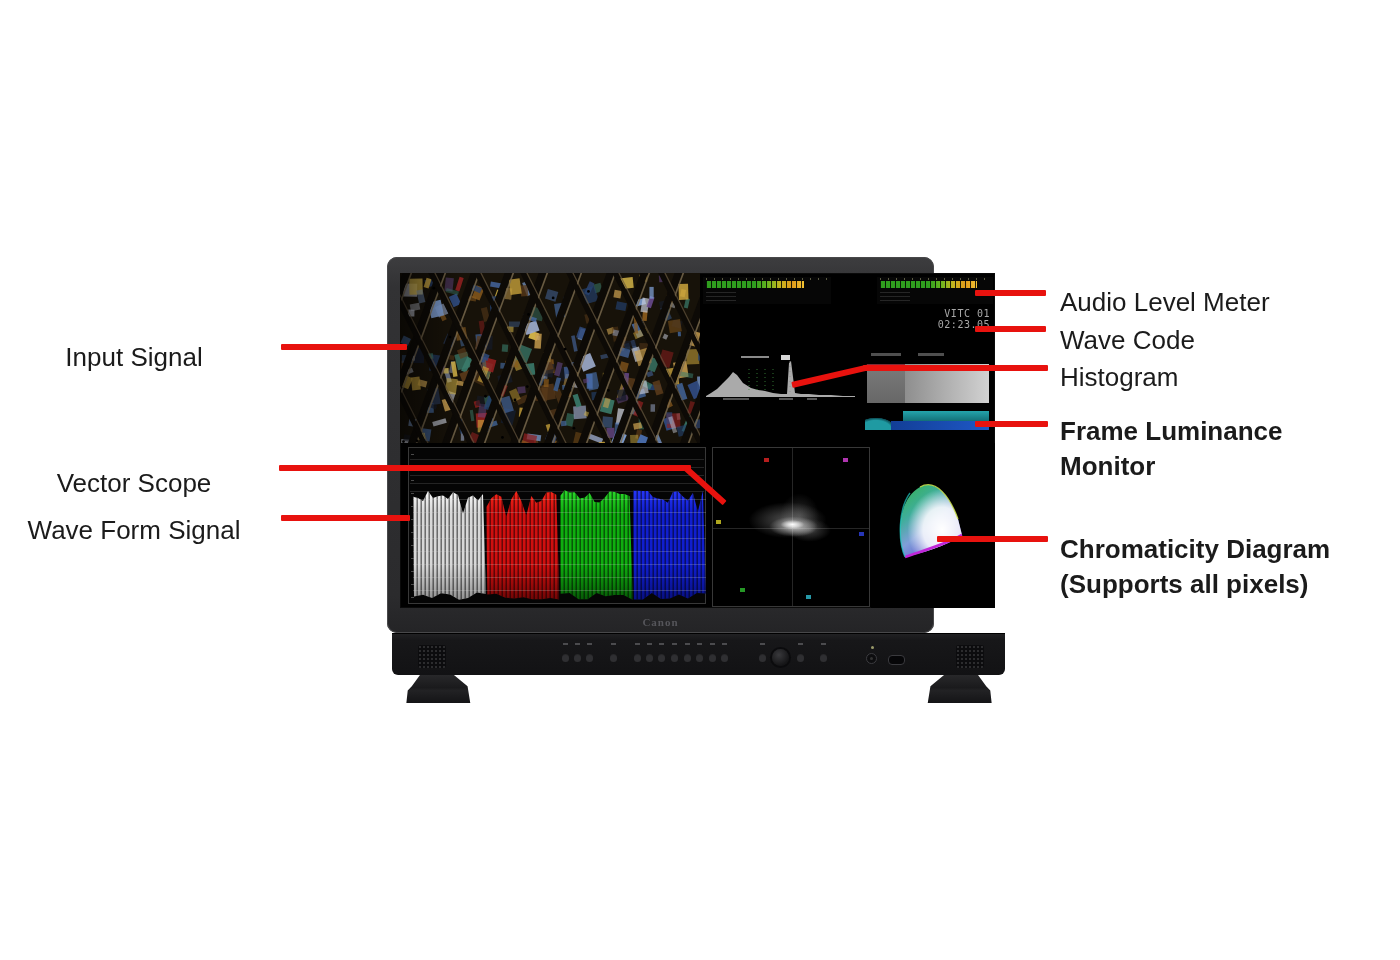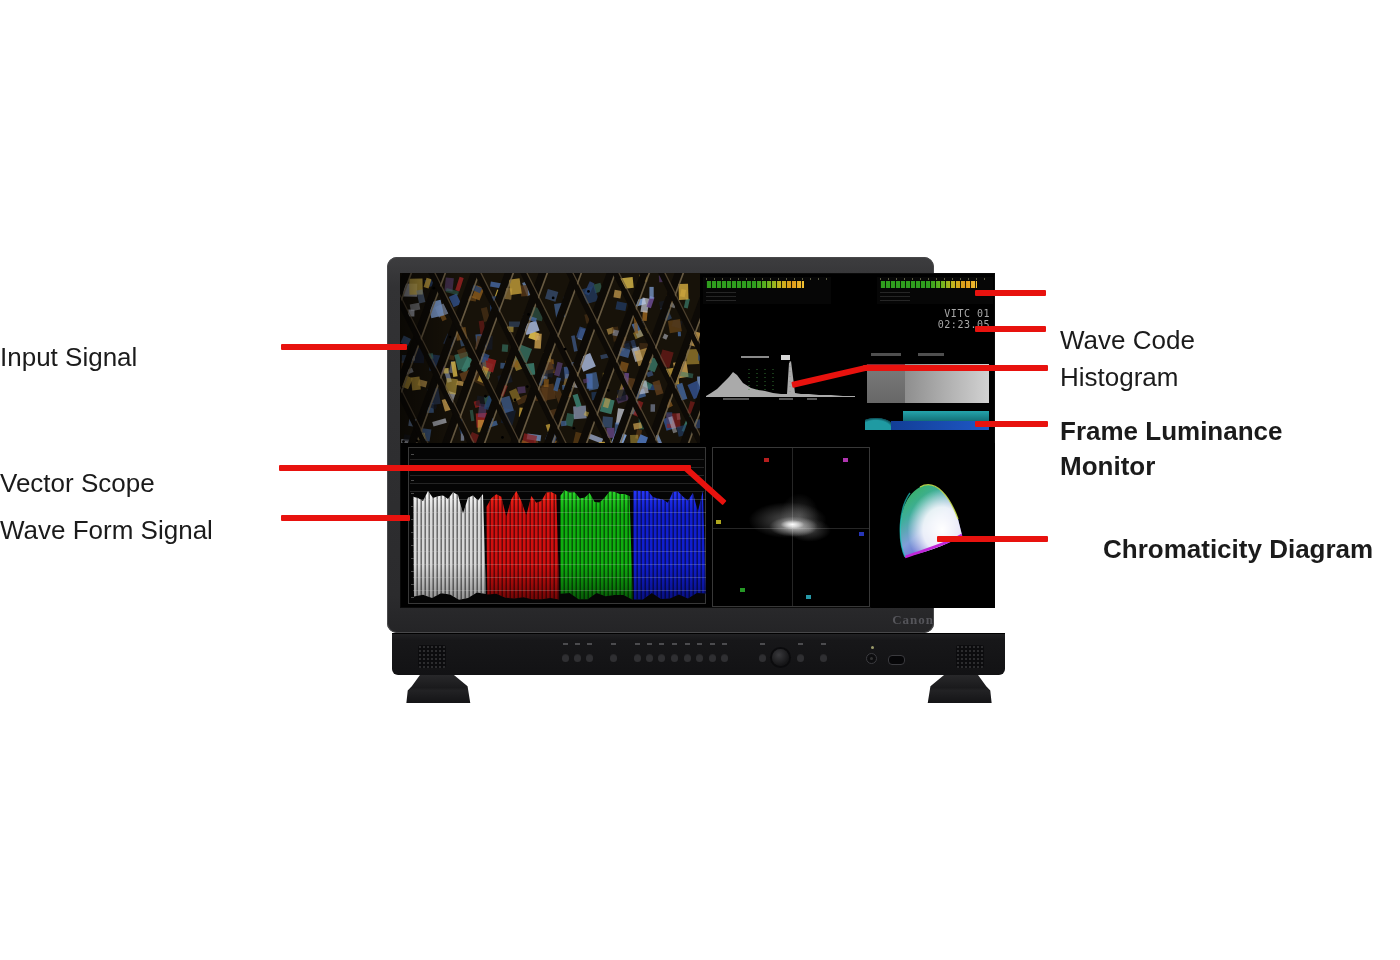--- a/index.html
+++ b/index.html
@@ -7,39 +7,39 @@
   #stage {
     position:relative; width:1400px; height:960px; overflow:hidden;
     background:#ffffff; font-family:"Liberation Sans", sans-serif;
   }
 
   
   .lbl {
     position:absolute; font-size:26px; color:#1b1b1b; line-height:30px;
     white-space:nowrap; z-index:40;
   }
-  .lbl.right-align { text-align:left; width:268px; left:0; }
+  .lbl.right-align { text-align:center; width:268px; left:0; }
   .lbl.two-line { line-height:35px;font-weight:bold; }
 
   
   .red-line { position:absolute; height:6px; background:#e8120e; z-index:35; border-radius:1px; }
 
   
   .monitor-body {
     position:absolute; left:387px; top:257px; width:547px; height:376px;
     background:linear-gradient(180deg,#3d3d3f 0%, #323234 8%, #2b2b2d 90%, #242426 100%);
     border-radius:10px; box-shadow:inset 0 0 0 1px #48484a; z-index:10;
   }
   .screen {
     position:absolute; left:13px; top:16px; width:595px; height:335px;
     background:#000; box-shadow:inset 0 0 0 1px #0a0a0a; overflow:hidden;
   }
   .brand {
-    position:absolute; left:0; right:0; bottom:5px; text-align:right;
-    font-family:"Liberation Serif", serif; font-weight:bold; font-size:13px;
+    position:absolute; left:0; right:0; bottom:5px; text-align:center;
+    font-family:"Liberation Serif", serif; font-weight:bold; font-size:11px;
     color:#55555a; letter-spacing:1px;
   }
 
   
   .input-image { position:absolute; left:0; top:0; width:300px; height:170px; overflow:hidden; }
 
   .meter-box { position:absolute; top:4px; height:27px; background:#060606; }
   .meter-box.m1 { left:303px; width:128px; }
   .meter-box.m2 { left:477px; width:116px; }
   .meter-ticks {
@@ -642,23 +642,25 @@
   <div class="red-line" style="left:975px; top:326px; width:71px;"></div>
   <div class="red-line" style="left:792px; top:382px; width:78px; transform:rotate(-13deg); transform-origin:left center;"></div>
   <div class="red-line" style="left:863px; top:365px; width:185px;"></div>
   <div class="red-line" style="left:975px; top:421px; width:73px;"></div>
   <div class="red-line" style="left:937px; top:536px; width:111px;"></div>
 
   <div class="lbl right-align" style="top:342px;">Input Signal</div>
   <div class="lbl right-align" style="top:468px;">Vector Scope</div>
   <div class="lbl right-align" style="top:515px;">Wave Form Signal</div>
 
+  <div class="lbl" style="left:1060px; top:287px;">Audio Level Meter</div>
   <div class="lbl" style="left:1060px; top:325px;">Wave Code</div>
   <div class="lbl" style="left:1060px; top:362px;">Histogram</div>
   <div class="lbl two-line" style="left:1060px; top:414px;">
     <div>Frame Luminance</div>
     <div>Monitor</div>
   </div>
-  <div class="lbl two-line" style="left:1060px; top:532px;margin-left:43px;">
+  <div class="lbl two-line" style="left:1060px; top:532px;">
     <div>Chromaticity Diagram</div>
+    <div>(Supports all pixels)</div>
   </div>
 
 </div>
 
 </body></html>

